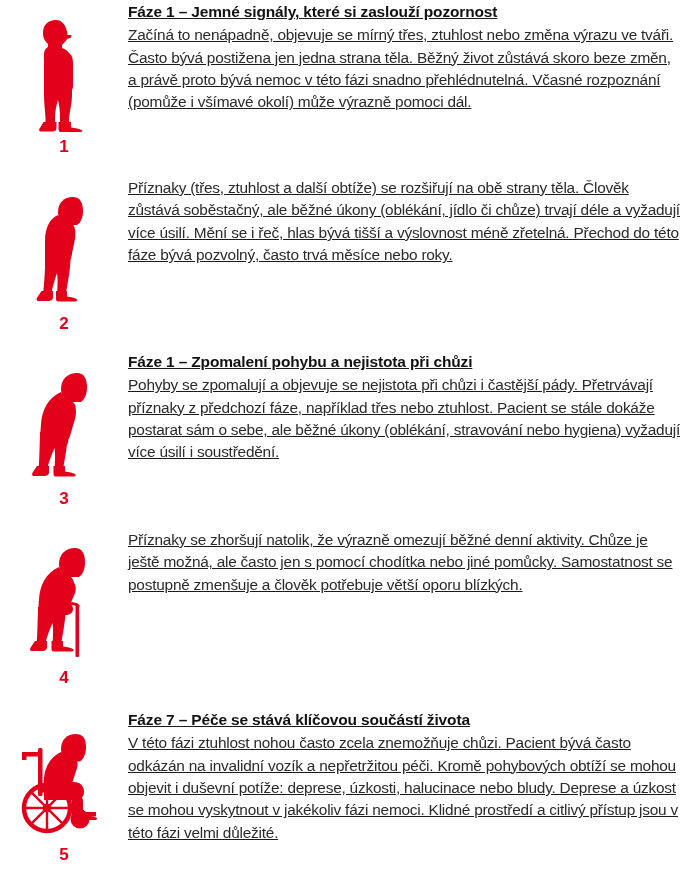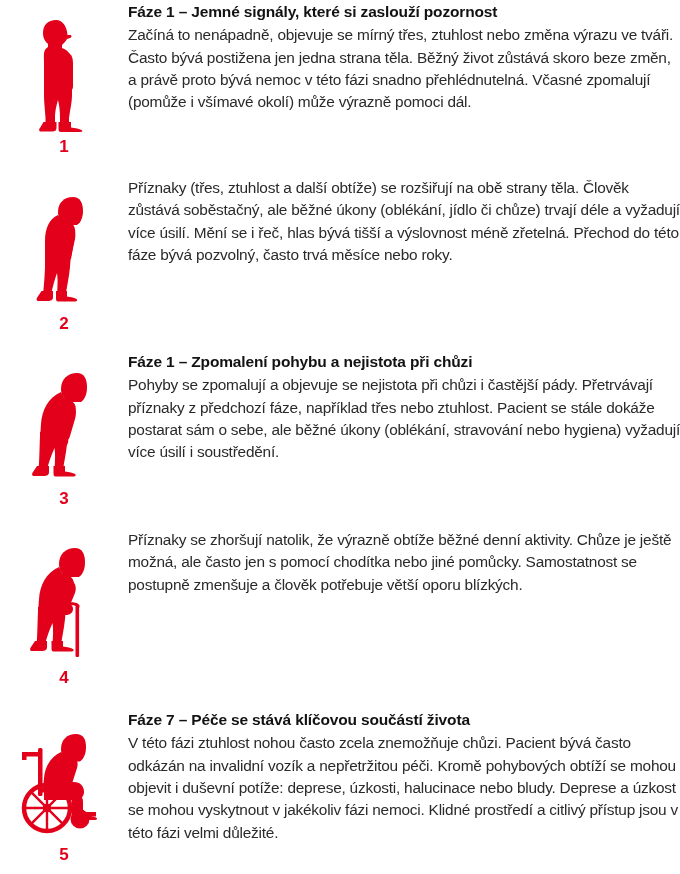--- a/index.html
+++ b/index.html
@@ -43,20 +43,21 @@
     font-weight: bold;
     font-size: 17px;
     color: #e2001a;
     line-height: 1;
     margin-top: 4px;
     letter-spacing: 0px;
   }
   .text-col {
     flex: 1 1 auto;
     box-sizing: border-box;
+    text-decoration: underline;
   }
   .phase-title {
     font-family: "Liberation Sans", sans-serif;
     font-weight: bold;
     font-size: 15.5px;
     line-height: 1.30;
     color: #121212;
     margin: 0 0 2px 0;
     letter-spacing: -0.15px;
   }
@@ -102,21 +103,21 @@
 
           <path d="M15.5 108 L28.5 108 L28.5 114 C28.5 116.5 27 117.5 24 117.5 L13 117.5 C11 117.5 10.5 115.5 12 114 Z"></path>
 
           <path d="M30.5 108 L43 108 L43 113.5 C47 114 52 115 53.5 116 C55 117 54.5 118 52 118 L33 118 C31 118 30.5 117 30.5 114.5 Z"></path>
         </g>
       </svg>
       <div class="phase-number">1</div>
     </div>
     <div class="text-col">
       <h2 class="phase-title">Fáze 1 – Jemné signály, které si zaslouží pozornost</h2>
-      <p class="phase-body">Začíná to nenápadně, objevuje se mírný třes, ztuhlost nebo změna výrazu ve tváři. Často bývá postižena jen jedna strana těla. Běžný život zůstává skoro beze změn, a právě proto bývá nemoc v této fázi snadno přehlédnutelná. Včasné zpomalují (pomůže i všímavé okolí) může výrazně pomoci dál.</p>
+      <p class="phase-body">Začíná to nenápadně, objevuje se mírný třes, ztuhlost nebo změna výrazu ve tváři. Často bývá postižena jen jedna strana těla. Běžný život zůstává skoro beze změn, a právě proto bývá nemoc v této fázi snadno přehlédnutelná. Včasné rozpoznání (pomůže i všímavé okolí) může výrazně pomoci dál.</p>
     </div>
   </div>
 
   <div class="phase-row" id="row-2">
     <div class="icon-col">
       <svg class="icon-figure" width="78" height="118" viewBox="0 0 78 118" aria-hidden="true">
         <g fill="#e2001a">
 
           <path d="M48 4 C39 4 33 10 33 19 C33 25 36 30 41 32 L52 32 C56 29 58 24 58 18 C58 10 55 4 48 4 Z"></path>
 
@@ -191,21 +192,21 @@
           <path d="M18 64 L46 64 L45 76 C44 86 42 94 41 102 L32.5 102 C33 94 33.5 86 32.5 80 C30 86 26.5 94 25 102 L16.5 102 C17.5 92 17.5 78 18 68 Z"></path>
 
           <path d="M15 98 L27 98 L27 104 C27 107 25 108 21.5 108 L12 108 C10 108 9.5 106 11 104 Z"></path>
 
           <path d="M31.5 98 L43 98 L43 103.5 C47 104 51.5 105 53 106 C54.5 107.5 53.5 108.5 51 108.5 L33.5 108.5 C32 108.5 31.5 107.5 31.5 105 Z"></path>
         </g>
       </svg>
       <div class="phase-number">4</div>
     </div>
     <div class="text-col">
-      <p class="phase-body">Příznaky se zhoršují natolik, že výrazně obtíže běžné denní aktivity. Chůze je ještě možná, ale často jen s pomocí chodítka nebo jiné pomůcky. Samostatnost se postupně zmenšuje a člověk potřebuje větší oporu blízkých.</p>
+      <p class="phase-body">Příznaky se zhoršují natolik, že výrazně omezují běžné denní aktivity. Chůze je ještě možná, ale často jen s pomocí chodítka nebo jiné pomůcky. Samostatnost se postupně zmenšuje a člověk potřebuje větší oporu blízkých.</p>
     </div>
   </div>
 
   <div class="phase-row" id="row-5">
     <div class="icon-col">
       <svg class="icon-figure" width="100" height="116" viewBox="0 0 100 116" aria-hidden="true">
         <g fill="#e2001a">
 
           <path d="M8 26 L24 26 L24 30.5 L12.5 30.5 L12.5 34 L8 34 Z"></path>
           <rect x="24" y="22" width="4.5" height="48" rx="1.5"></rect>

